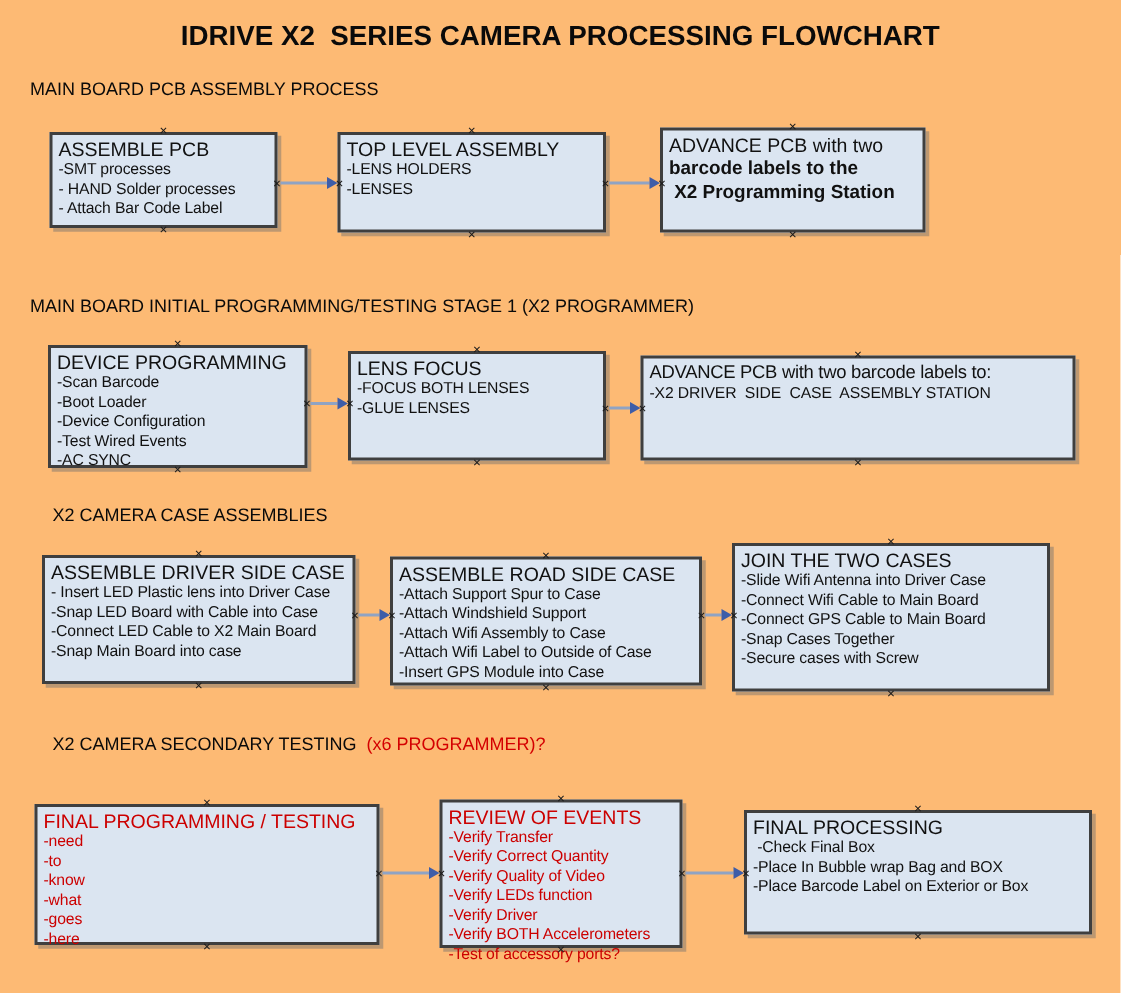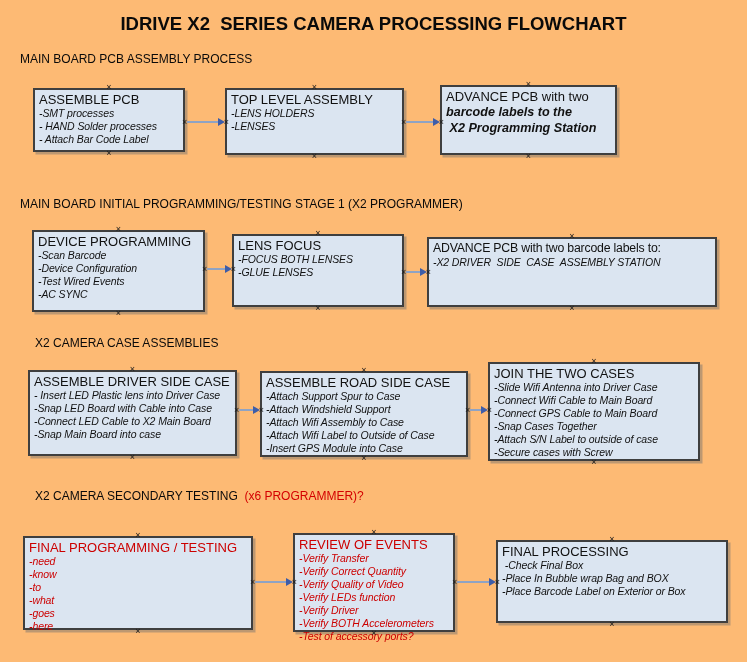--- a/index.html
+++ b/index.html
@@ -15,21 +15,21 @@
     position:absolute;font-size:12px;font-weight:normal;white-space:pre;color:#0a0a0a;
   }
   .sec-head .red-part{color:#d40000;}
   .fbox{
     position:absolute;background:#dbe5f1;border:2px solid #3f3f3f;
     box-shadow:2.5px 2.5px 0 rgba(110,110,110,0.45);
     padding:2px 5px 2px 4px;box-sizing:border-box;
   }
   .bt{font-size:13px;font-weight:normal;line-height:15px;white-space:pre;}
   .bt.tight{font-size:12.3px;letter-spacing:-0.2px;}
-  .ln{font-size:10.5px;line-height:13px;letter-spacing:-0.1px;white-space:pre;font-style:italic;}
+  .ln{font-size:10.5px;line-height:13px;letter-spacing:-0.1px;white-space:pre;}
   .bold-body .ln{font-size:12.6px;font-weight:bold;line-height:16px;letter-spacing:0;}
   .red .bt,.red .ln{color:#cc0000;}
   .cp{
     position:absolute;font-size:9px;line-height:8px;color:#1a1a1a;
     font-weight:normal;pointer-events:none;
   }
   .cp-t{top:-7px;left:50%;transform:translateX(-50%);}
   .cp-b{bottom:-7px;left:50%;transform:translateX(-50%);}
   .arrow{position:absolute;height:10px;display:flex;align-items:center;}
   .arrow .shaft{flex:1;height:2px;background:#8fa3c4;}
@@ -73,20 +73,21 @@
     <div class="ln"> X2 Programming Station</div>
     <span class="cp cp-b">×</span>
   </div>
 
   <div class="sec-head" style="left:20px;top:197px;">MAIN BOARD INITIAL PROGRAMMING/TESTING STAGE 1 (X2 PROGRAMMER)</div>
 
   <div class="fbox" style="left:32px;top:230px;width:173px;height:82px;">
     <span class="cp cp-t">×</span>
     <div class="bt">DEVICE PROGRAMMING</div>
     <div class="ln">-Scan Barcode</div>
+    <div class="ln">-Boot Loader</div>
     <div class="ln">-Device Configuration</div>
     <div class="ln">-Test Wired Events</div>
     <div class="ln">-AC SYNC</div>
     <span class="cp cp-b">×</span>
   </div>
 
   <div class="fbox" style="left:232px;top:234px;width:172px;height:73px;">
     <span class="cp cp-t">×</span>
     <div class="bt">LENS FOCUS</div>
     <div class="ln">-FOCUS BOTH LENSES</div>
@@ -124,33 +125,32 @@
     <span class="cp cp-b">×</span>
   </div>
 
   <div class="fbox" style="left:488px;top:362px;width:212px;height:99px;">
     <span class="cp cp-t">×</span>
     <div class="bt">JOIN THE TWO CASES</div>
     <div class="ln">-Slide Wifi Antenna into Driver Case</div>
     <div class="ln">-Connect Wifi Cable to Main Board</div>
     <div class="ln">-Connect GPS Cable to Main Board</div>
     <div class="ln">-Snap Cases Together</div>
-    <div class="ln">-Attach S/N Label to outside of case</div>
     <div class="ln">-Secure cases with Screw</div>
     <span class="cp cp-b">×</span>
   </div>
 
   <div class="sec-head" style="left:35px;top:489px;"><span>X2 CAMERA SECONDARY TESTING  </span><span class="red-part">(x6 PROGRAMMER)?</span></div>
 
   <div class="fbox red" style="left:23px;top:536px;width:230px;height:94px;">
     <span class="cp cp-t">×</span>
     <div class="bt">FINAL PROGRAMMING / TESTING</div>
     <div class="ln">-need</div>
+    <div class="ln">-to</div>
     <div class="ln">-know</div>
-    <div class="ln">-to</div>
     <div class="ln">-what</div>
     <div class="ln">-goes</div>
     <div class="ln">-here</div>
     <span class="cp cp-b">×</span>
   </div>
 
   <div class="fbox red" style="left:293px;top:533px;width:162px;height:99px;">
     <span class="cp cp-t">×</span>
     <div class="bt">REVIEW OF EVENTS</div>
     <div class="ln">-Verify Transfer</div>

